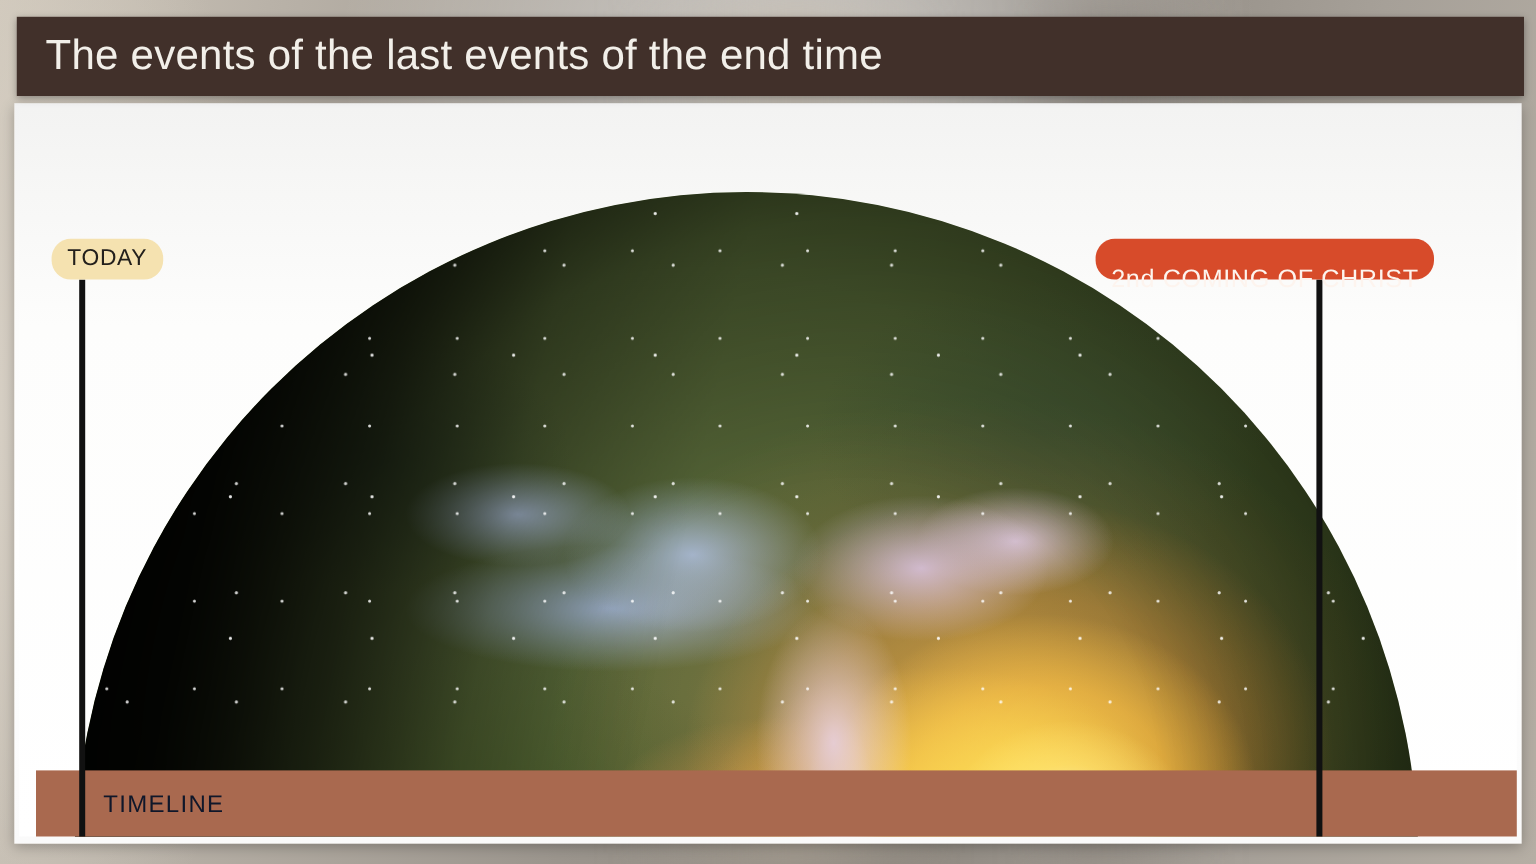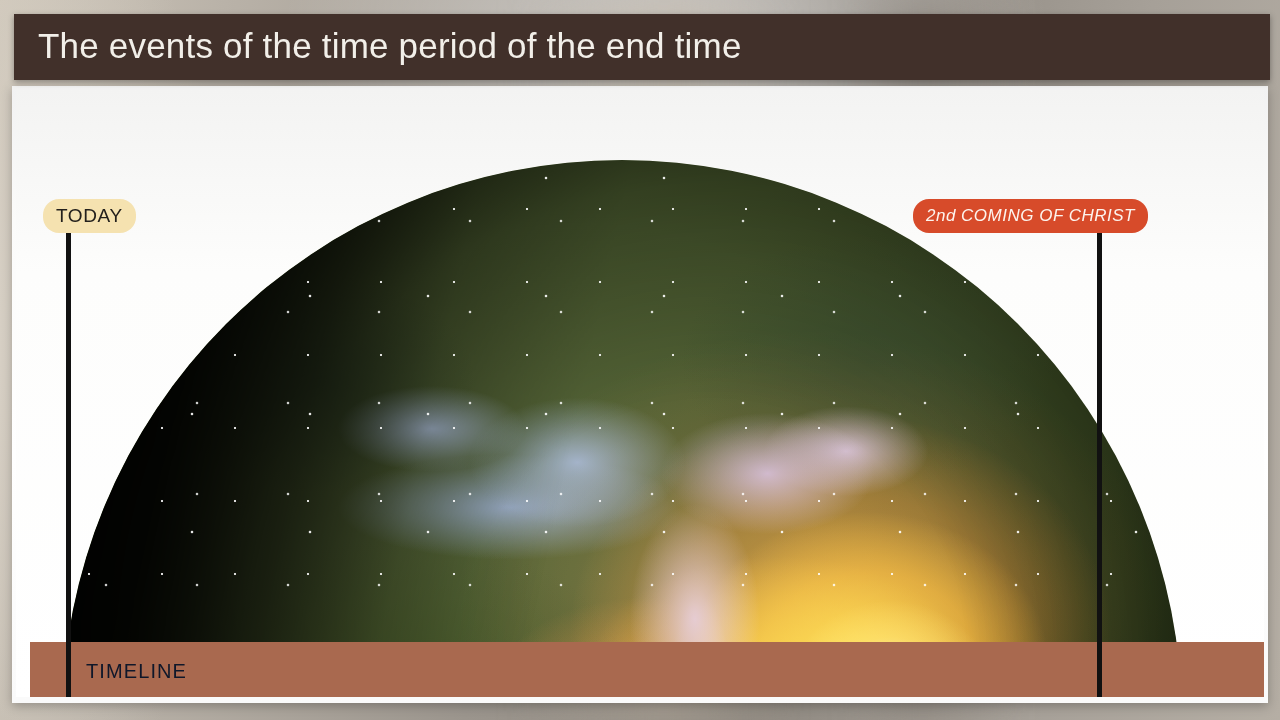--- a/index.html
+++ b/index.html
@@ -217,36 +217,35 @@
     padding: 0 13px;
     background: #f5e2b0;
     color: #23201c;
     font-size: 19px;
     font-weight: 400;
     letter-spacing: 0.6px;
   }
   #marker-second-coming {
     left: 897px;
     top: 109px;
-    padding: 0 13px;
+    padding: 17px 13px;
     background: #d74b2a;
     color: #fdf4ee;
-    font-size: 17px;
+    font-size: 21px;
     font-weight: 400;
     letter-spacing: 0.5px;
-    font-style: italic;
   }
 </style>
 </head>
 <body>
 
 <div id="stage">
 
   <div id="title-bar">
-    <div id="title-text">The events of the time period of the end time</div>
+    <div id="title-text">The events of the last events of the end time</div>
   </div>
 
   <div id="slide">
     <div id="slide-inner">
 
       <div id="globe-wrap">
         <div id="globe">
           <div id="globe-fire"></div>
           <div id="globe-rightlimb"></div>
           <div id="globe-shade"></div>

